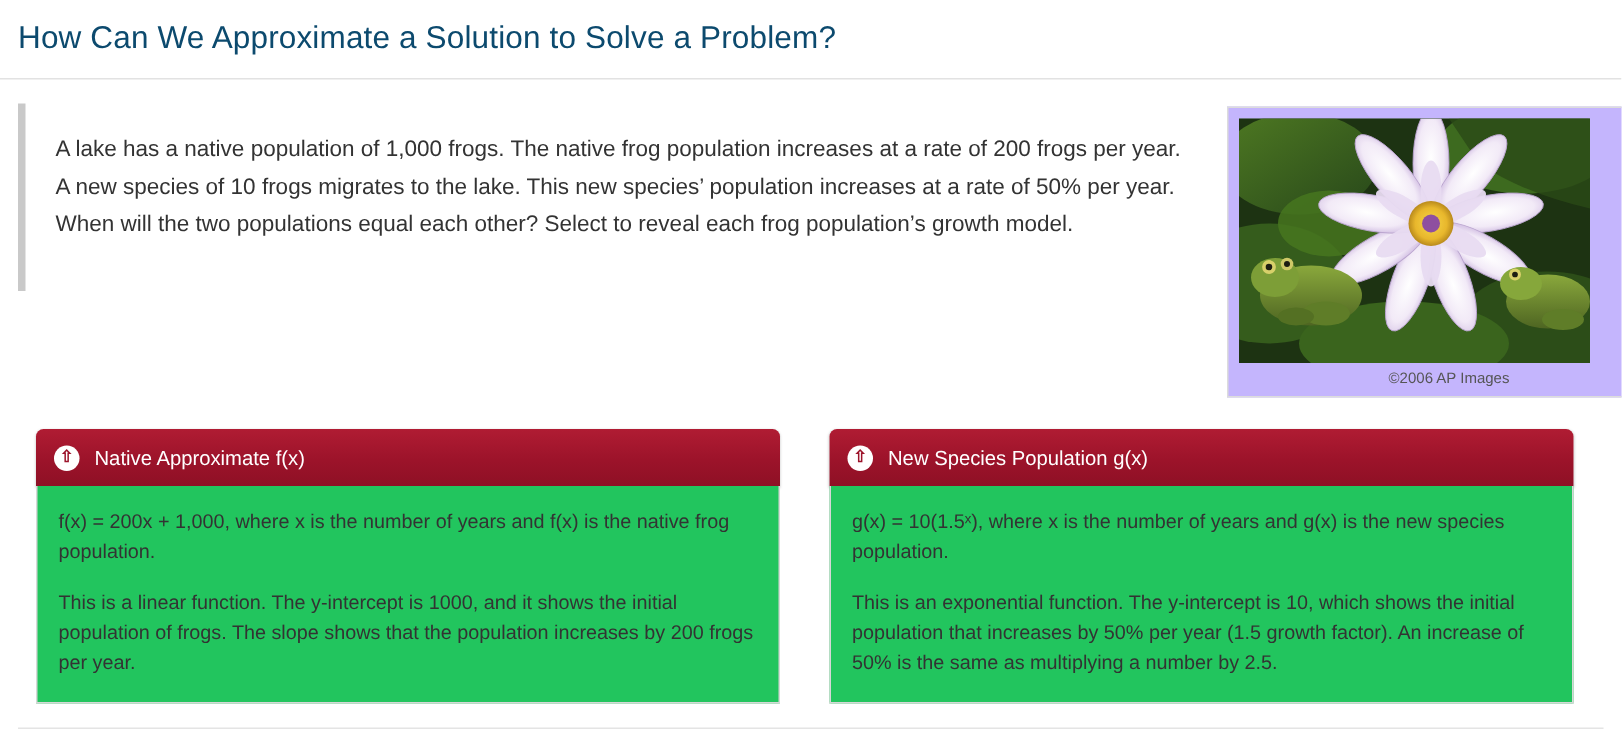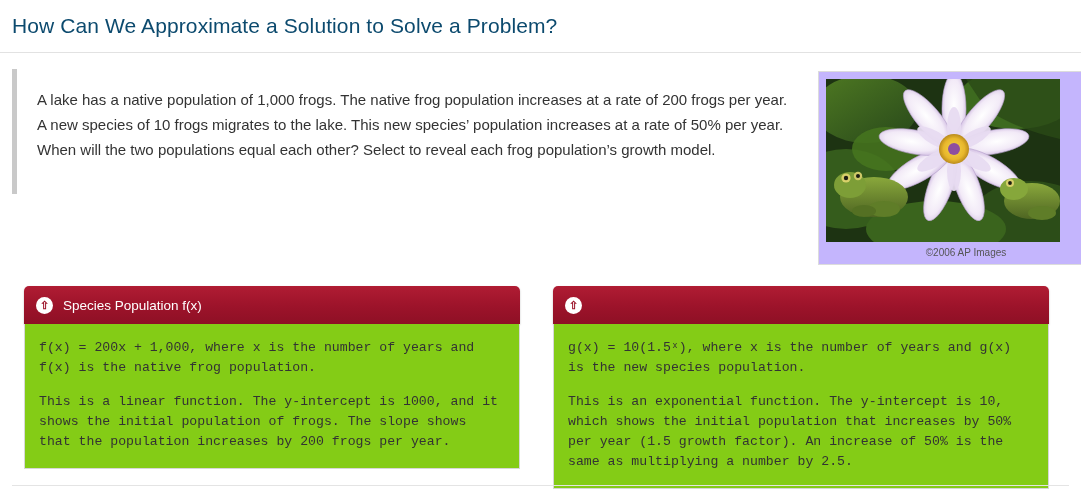--- a/index.html
+++ b/index.html
@@ -123,25 +123,24 @@
     margin-right: 10px;
     flex: 0 0 17px;
   }
   .hdr-label {
     font-size: 13.5px;
     font-weight: normal;
   }
   .card-body {
     border: 1px solid #d7d7d7;
     border-top: none;
-    background: #84cc16;
+    background: #22c55e;
     padding: 14px 14px 16px 14px;
     box-sizing: border-box;
     min-height: 132px;
-    font-family: Liberation Mono, monospace;
   }
   .card-body p {
     margin: 0 0 14px 0;
     font-size: 13.2px;
     line-height: 20px;
     color: #333333;
   }
   .card-body p:last-child { margin-bottom: 0; }
 
   .bottom-rule {
@@ -244,31 +243,32 @@
     </svg>
   </div>
   <div class="photo-credit">©2006 AP Images</div>
 </div>
 
 <div class="cards">
 
   <div class="card">
     <div class="card-header">
       <span class="hdr-icon">⇧</span>
-      <span class="hdr-label">Species Population f(x)</span>
+      <span class="hdr-label">Native Approximate f(x)</span>
     </div>
     <div class="card-body">
       <p>f(x) = 200x + 1,000, where x is the number of years and f(x) is the native frog population.</p>
       <p>This is a linear function. The y-intercept is 1000, and it shows the initial population of frogs. The slope shows that the population increases by 200 frogs per year.</p>
     </div>
   </div>
 
   <div class="card">
     <div class="card-header">
       <span class="hdr-icon">⇧</span>
+      <span class="hdr-label">New Species Population g(x)</span>
     </div>
     <div class="card-body">
       <p>g(x) = 10(1.5ˣ), where x is the number of years and g(x) is the new species population.</p>
       <p>This is an exponential function. The y-intercept is 10, which shows the initial population that increases by 50% per year (1.5 growth factor). An increase of 50% is the same as multiplying a number by 2.5.</p>
     </div>
   </div>
 
 </div>
 
 <div class="bottom-rule"></div>

